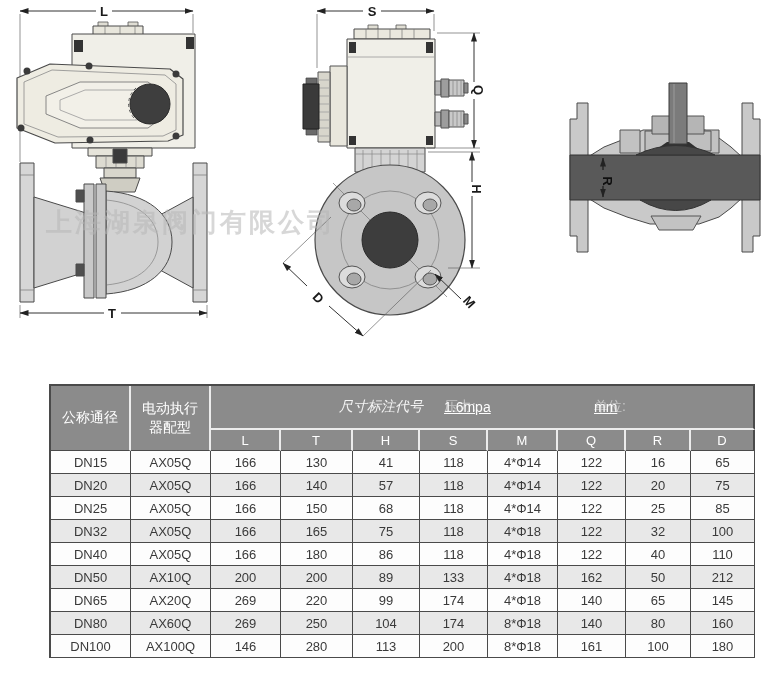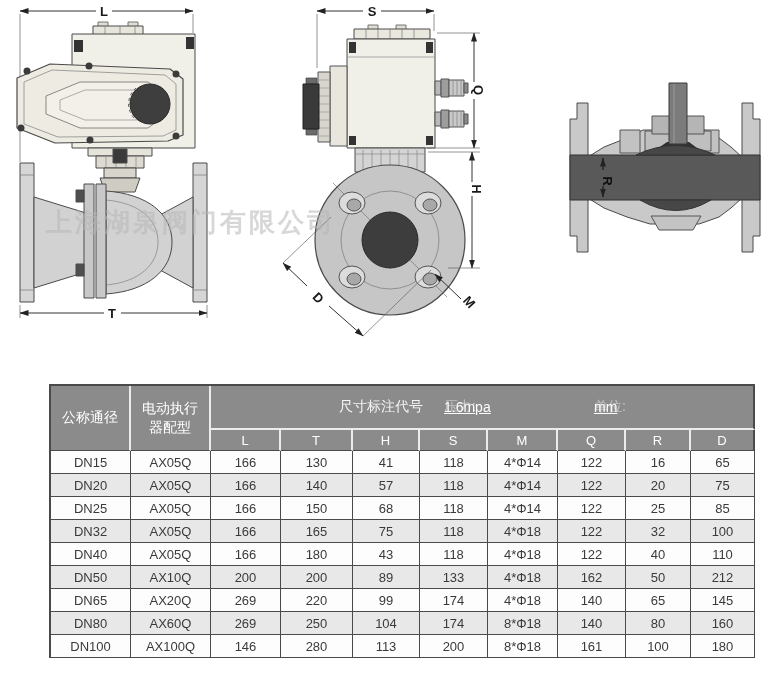--- a/index.html
+++ b/index.html
@@ -17,21 +17,21 @@
                  border-right:2px solid #ececec;border-bottom:2px solid #ececec;
                  padding:0;text-align:center;vertical-align:middle;}
   #spec-table th.last{border-right:2px solid #4a4a4a;}
   #spec-table th.span2{border-bottom:1px solid #4a4a4a;}
   #spec-table tr.letters th{height:20px;font-size:13px;border-bottom:1px solid #4a4a4a;}
   #spec-table td{height:22px;border-right:1px solid #4a4a4a;border-bottom:1px solid #4a4a4a;
                  font-size:13px;color:#3a3a3a;text-align:center;background:#fdfdfd;padding:0;}
   #spec-table tbody tr:nth-child(even) td{background:#e8e8e8;}
   .hdr-main{height:42px;position:relative;}
   .hdr-info span{position:absolute;top:50%;transform:translateY(-50%);white-space:nowrap;}
-  .info-title{left:128px;color:#f5f5f5;}
+  .info-title{left:128px;color:#f5f5f5;font-style:italic;}
   .info-press{left:233px;}
   .info-unit{left:383px;}
   .info-label{color:#c4c4c4;}
   .info-value{color:#fdfdfd;text-decoration:underline;}
   .two-line{line-height:19px;}
 </style>
 </head>
 <body>
 
 <div id="stage">
@@ -356,21 +356,21 @@
           <td>4*Φ18</td>
           <td>122</td>
           <td>32</td>
           <td>100</td>
         </tr>
         <tr>
           <td>DN40</td>
           <td>AX05Q</td>
           <td>166</td>
           <td>180</td>
-          <td>43</td>
+          <td>86</td>
           <td>118</td>
           <td>4*Φ18</td>
           <td>122</td>
           <td>40</td>
           <td>110</td>
         </tr>
         <tr>
           <td>DN50</td>
           <td>AX10Q</td>
           <td>200</td>

